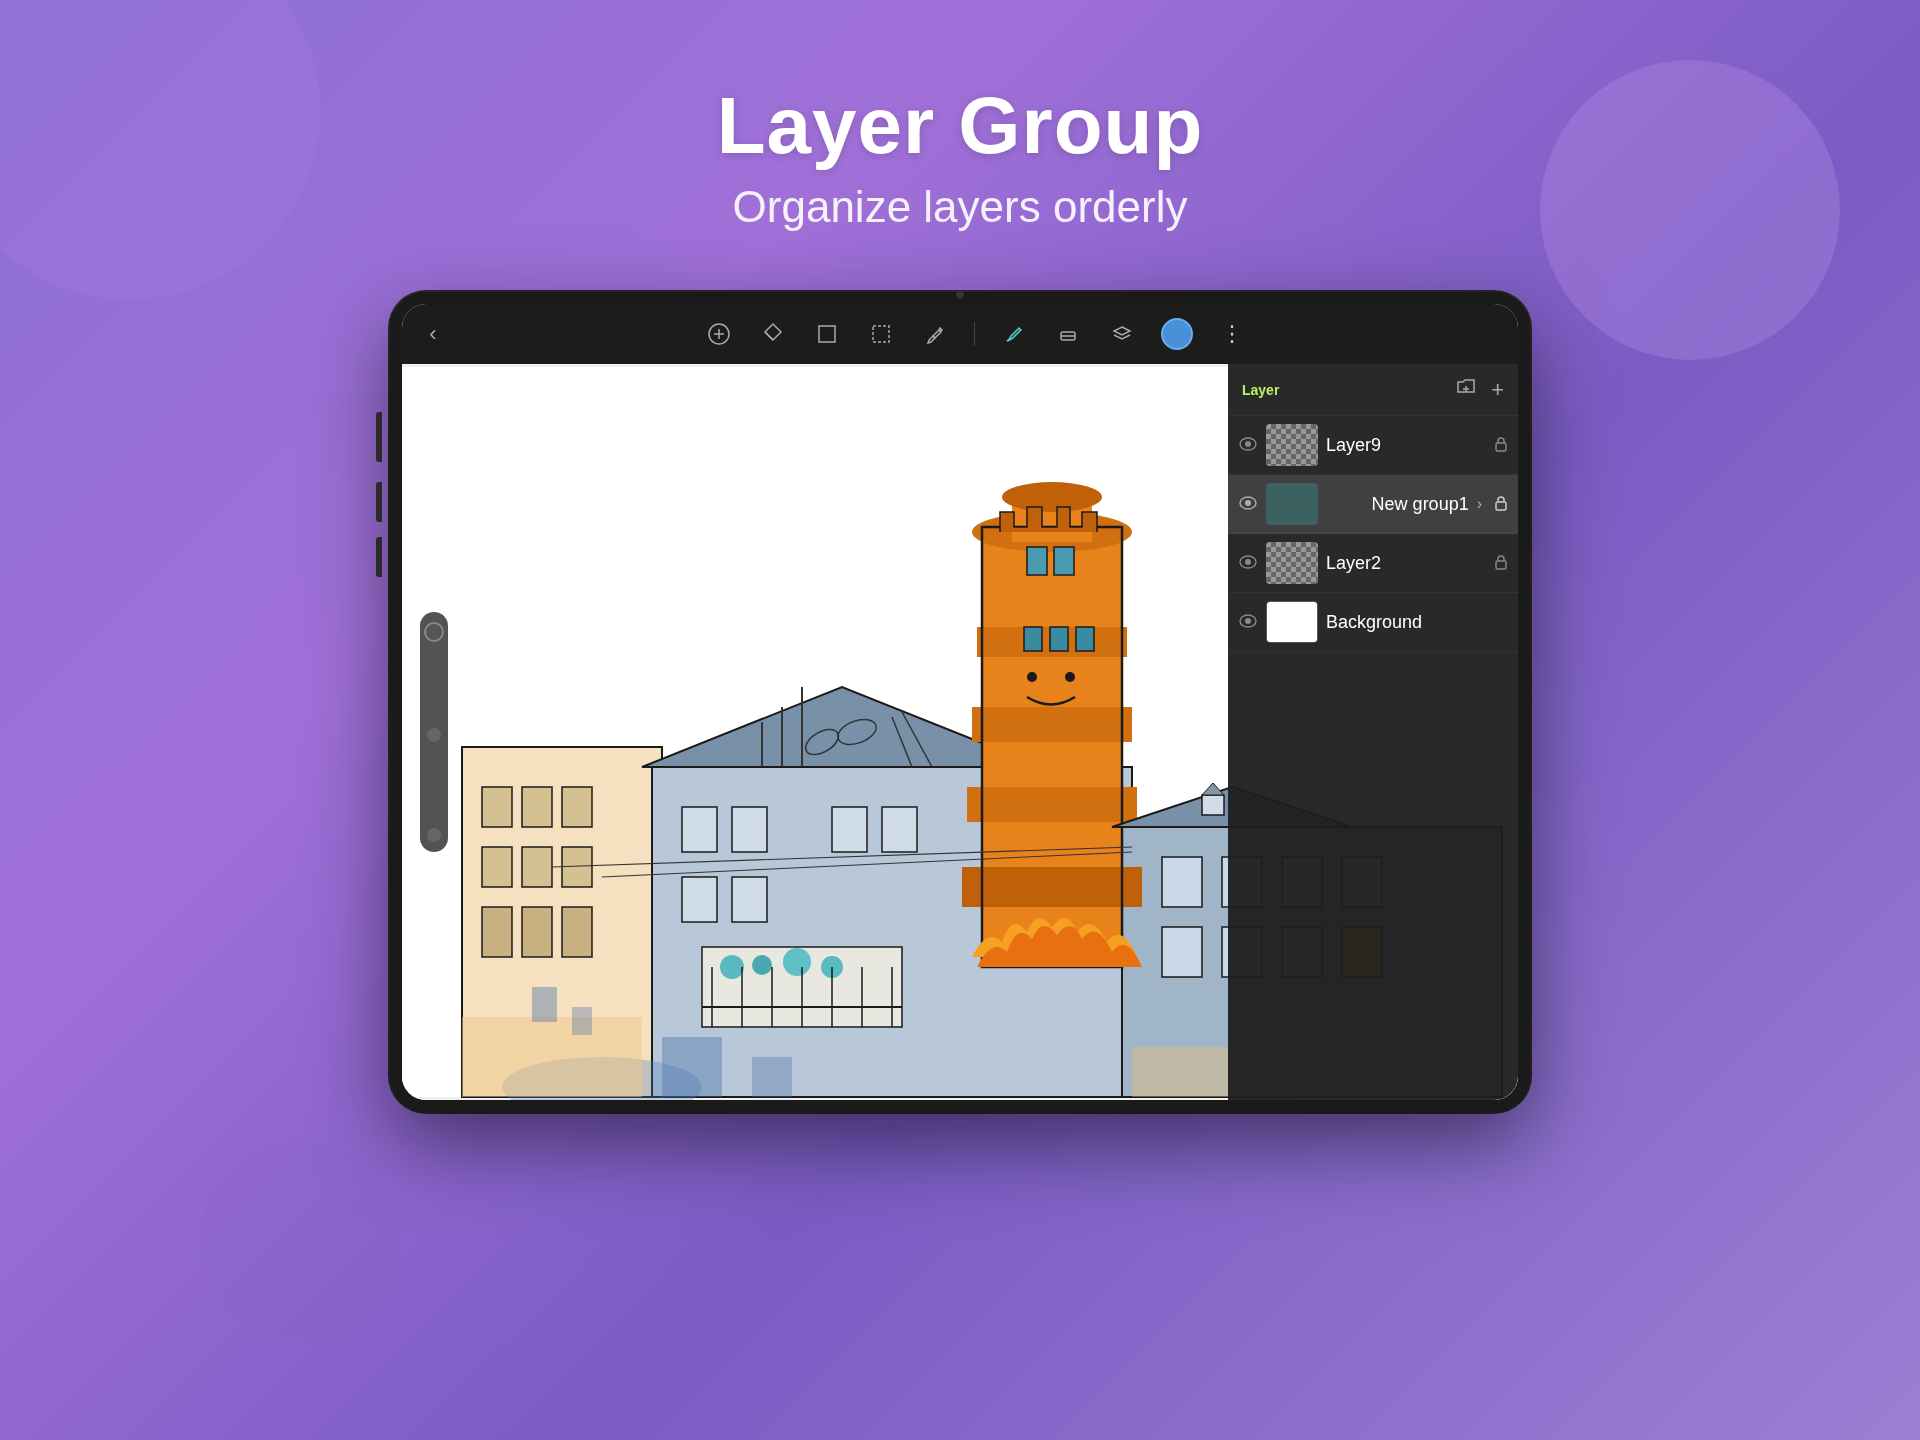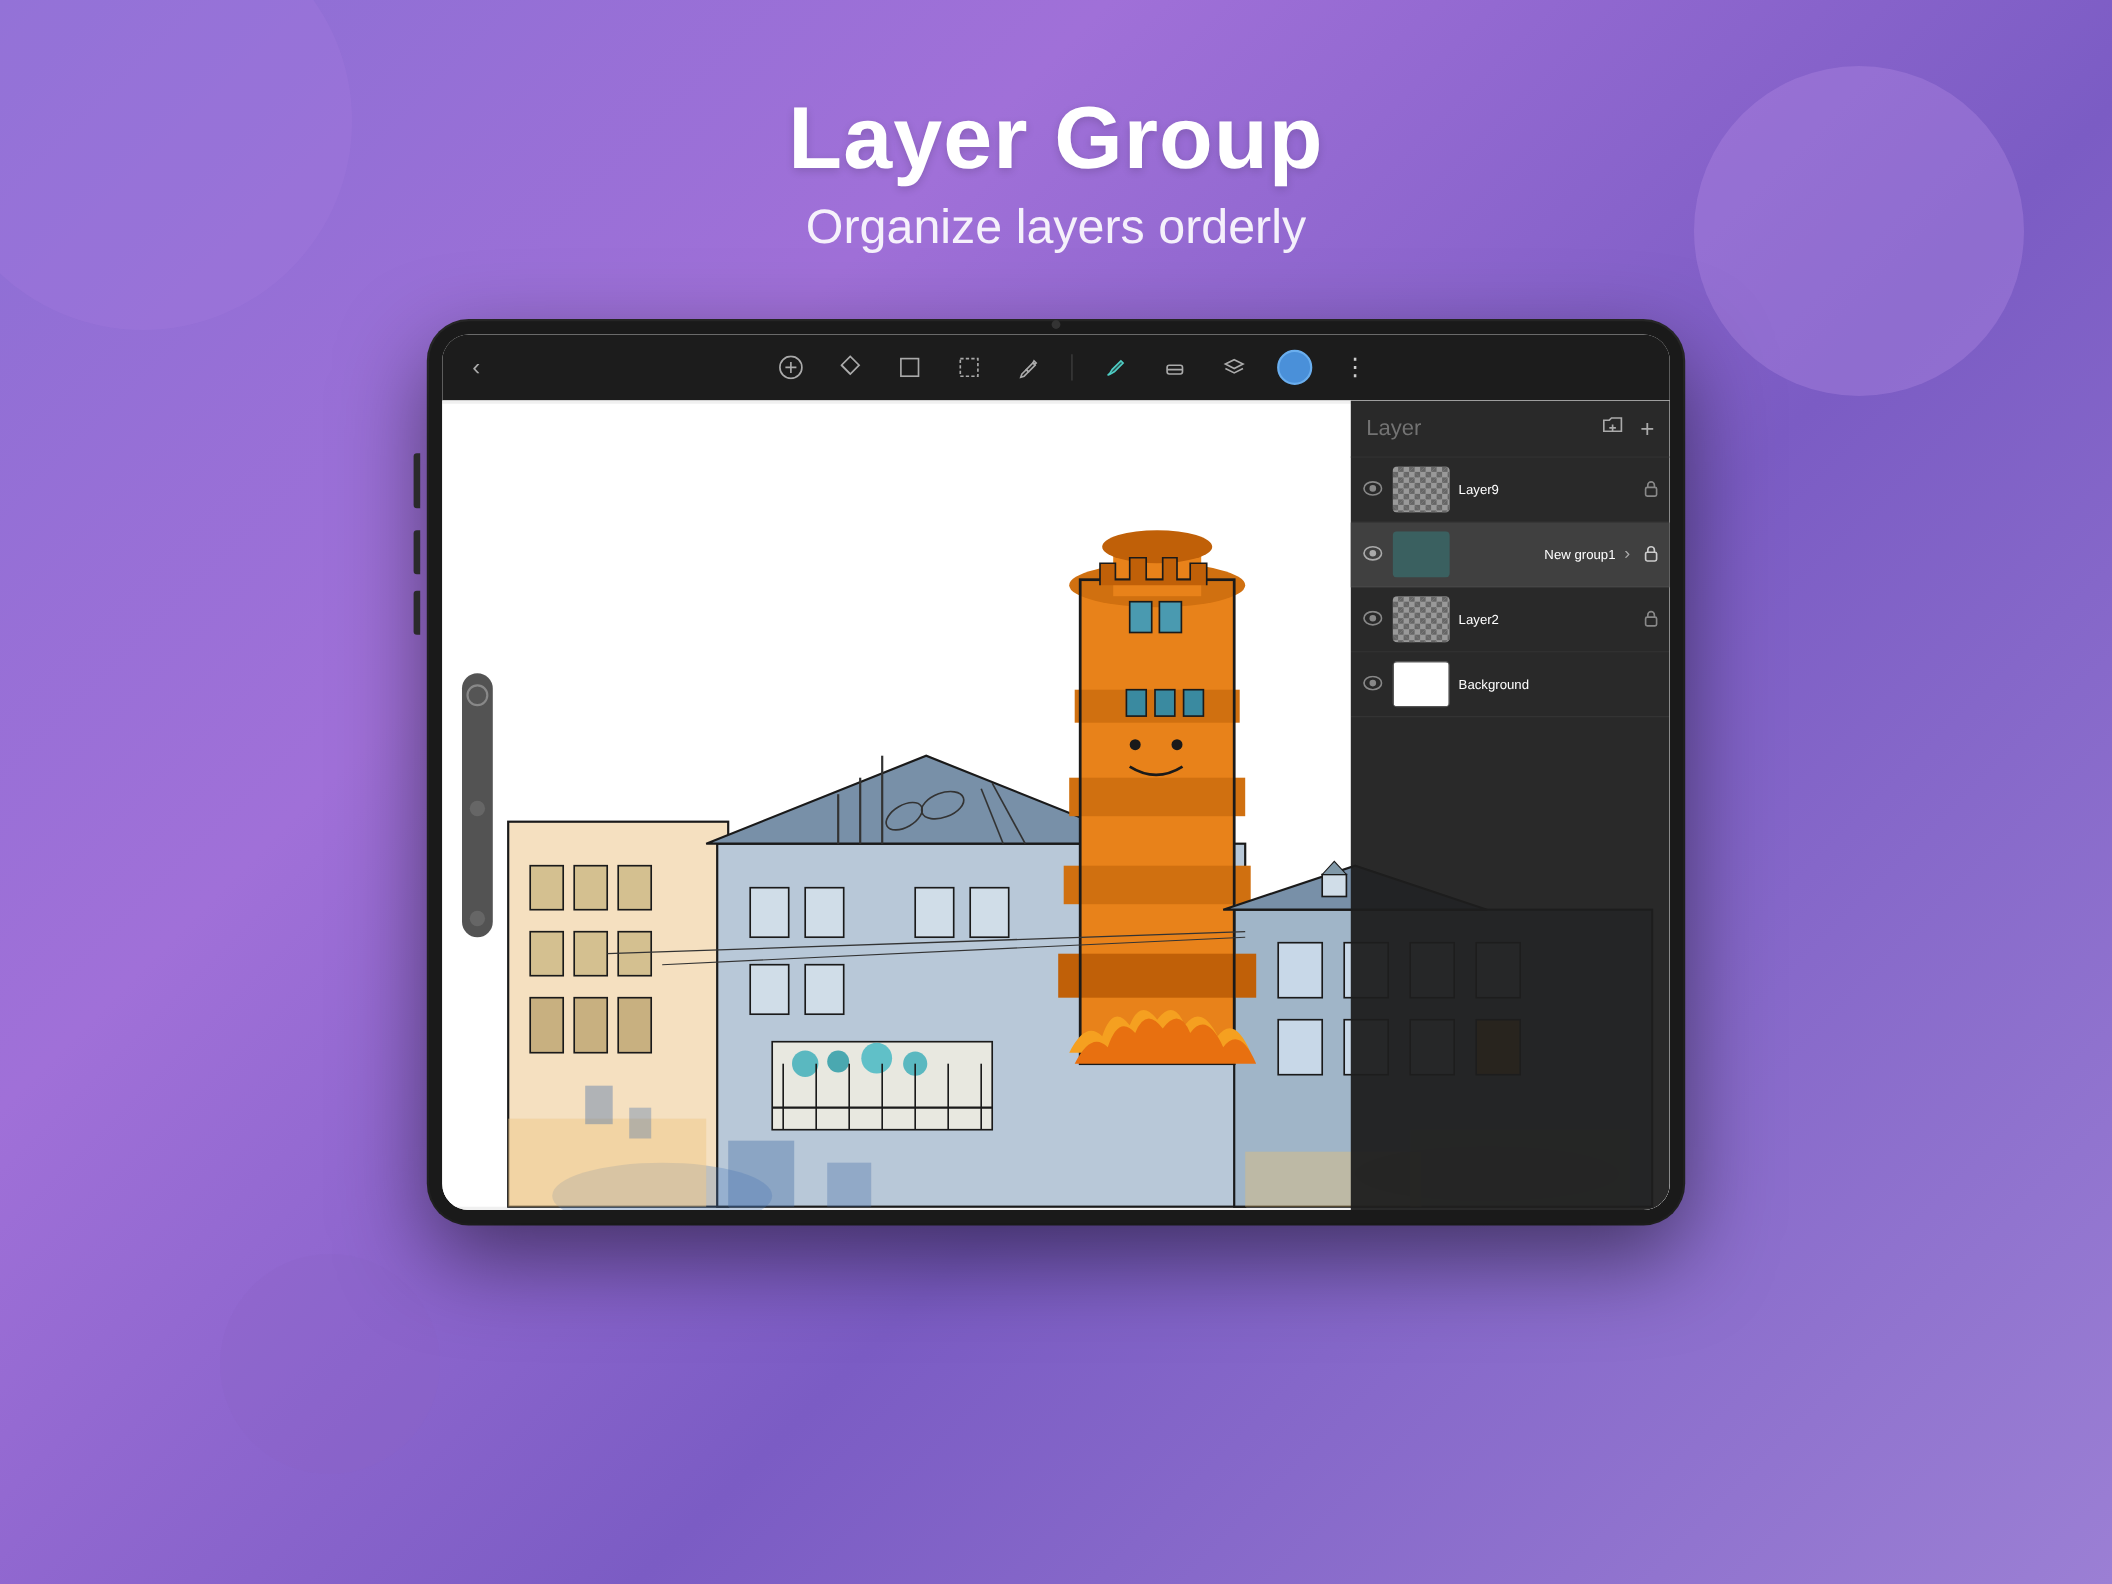--- a/index.html
+++ b/index.html
@@ -234,23 +234,23 @@
       flex-direction: column;
     }
     .layer-header {
       display: flex;
       align-items: center;
       justify-content: space-between;
       padding: 12px 14px;
       border-bottom: 1px solid #333;
     }
     .layer-title {
-      font-size: 20px;
-      font-weight: 400;
-      color: #737373;
+      font-size: 14px;
+      font-weight: 700;
+      color: #bef264;
     }
     .layer-header-icons {
       display: flex;
       align-items: center;
       gap: 14px;
     }
     .layer-header-icon {
       color: #aaa;
       font-size: 18px;
       cursor: pointer;
@@ -299,21 +299,21 @@
       height: 100%;
       background: #fff;
     }
     .thumb-group {
       width: 100%;
       height: 100%;
       background: #3a6060;
     }
     .layer-name {
       flex: 1;
-      font-size: 12px;
+      font-size: 18px;
       color: #ffffff;
     }
     .layer-chevron {
       color: #aaa;
       font-size: 14px;
     }
     .layer-lock {
       color: #888;
       font-size: 14px;
     }

